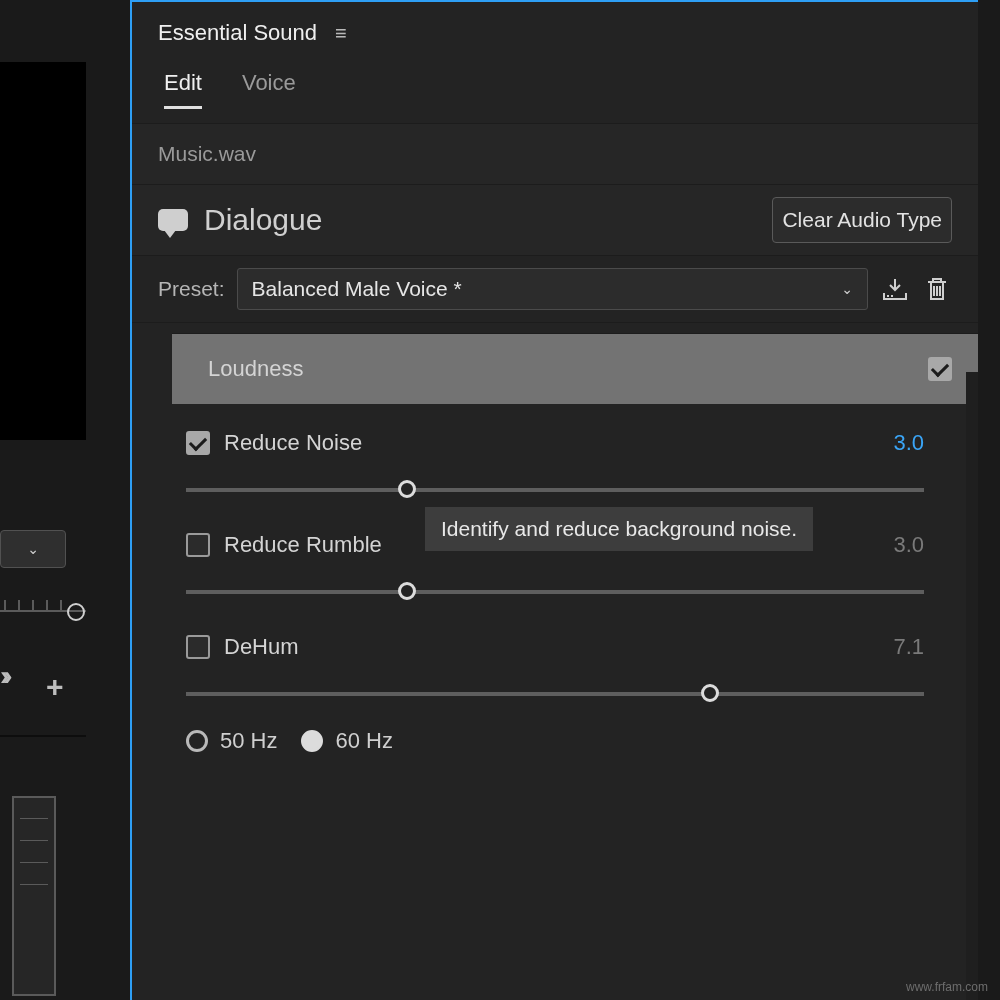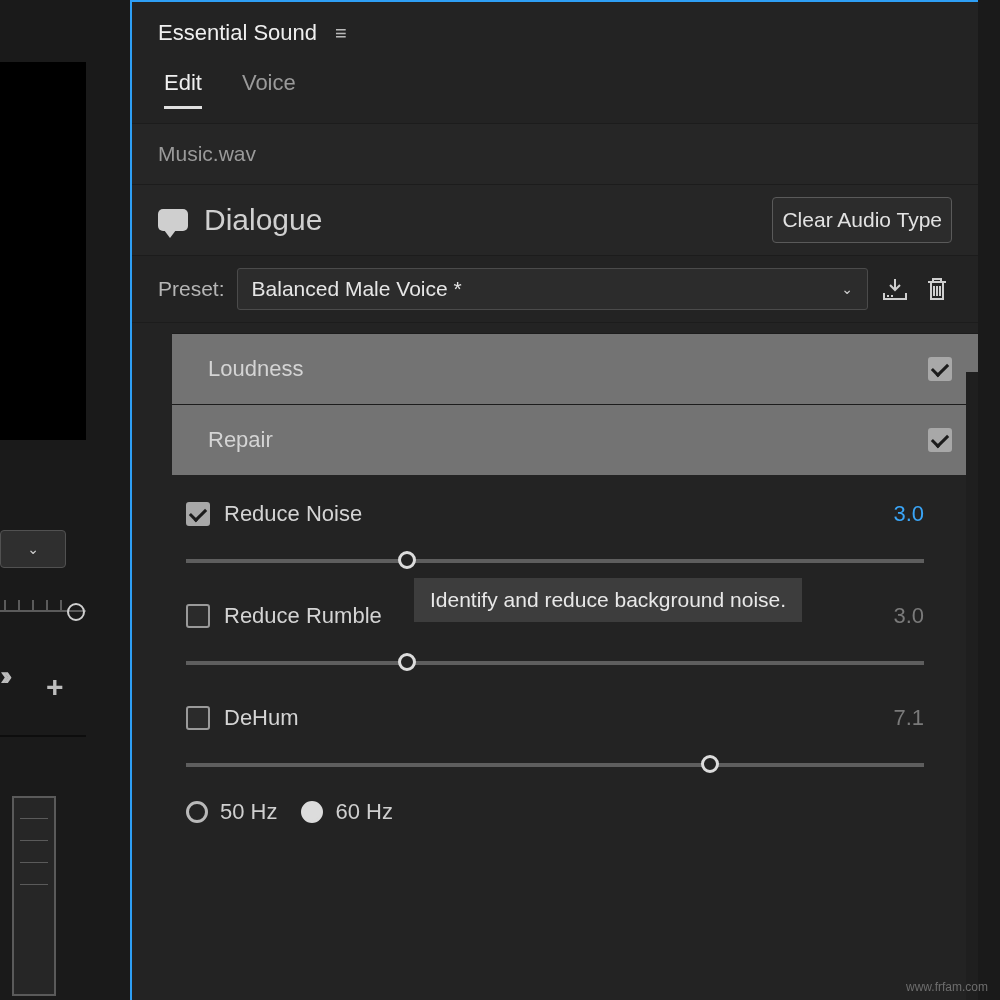--- a/index.html
+++ b/index.html
@@ -93,21 +93,21 @@
 
   .slider { position: relative; height: 40px; margin-top: 14px; }
   .slider-track { position: absolute; left: 0; right: 0; top: 18px; height: 4px; background: #5e5e5e; }
   .slider-thumb {
     position: absolute; top: 10px; width: 18px; height: 18px; border-radius: 50%;
     border: 3px solid #dcdcdc; background: #232323; transform: translateX(-50%);
   }
 
   .tooltip {
     position: absolute; background: #3d3d3d; color: #e8e8e8; font-size: 21px;
-    padding: 10px 16px; white-space: nowrap; pointer-events: none; z-index: 50;
+    padding: 10px 16px; white-space: nowrap; pointer-events: none; z-index: 50; margin-left: 11px;
   }
 
   .radio-row { display: flex; gap: 24px; padding: 14px 0 0 0; }
   .radio-item { display: flex; align-items: center; gap: 12px; cursor: pointer; }
   .radio-o { width: 22px; height: 22px; border: 3px solid #b9b9b9; border-radius: 50%; }
   .radio-o.sel { background: #dcdcdc; border-color: #dcdcdc; }
   .radio-lbl { font-size: 22px; color: #cfcfcf; }
 
   .watermark { position: absolute; right: 12px; bottom: 6px; font-size: 12px; color: #6d6d6d; z-index: 60;}
   .scroll-track { position: absolute; right: 0; top: 370px; bottom: 0; width: 12px; background: #1f1f1f; }
@@ -181,24 +181,20 @@
             <path d="M2 6 L20 6 M5 6 L5 23 L17 23 L17 6 M8 10 L8 20 M11 10 L11 20 M14 10 L14 20 M7 6 L7 3 L15 3 L15 6" stroke="#cfcfcf" stroke-width="2" fill="none"></path>
           </svg>
       </div>
     </div>
 
     <div class="section" style="margin-top:10px">
       <span class="section-title">Loudness</span>
       <div class="chk checked"></div>
     </div>
 
-    <div class="section">
-      <span class="section-title">Repair</span>
-      <div class="chk checked"></div>
-    </div>
 
     <div class="repair-body">
 
       <div class="param">
         <div class="param-head">
           <div class="param-left">
             <div class="chk checked"></div>
             <span class="param-label">Reduce Noise</span>
           </div>
           <span class="param-val active">3.0</span>

